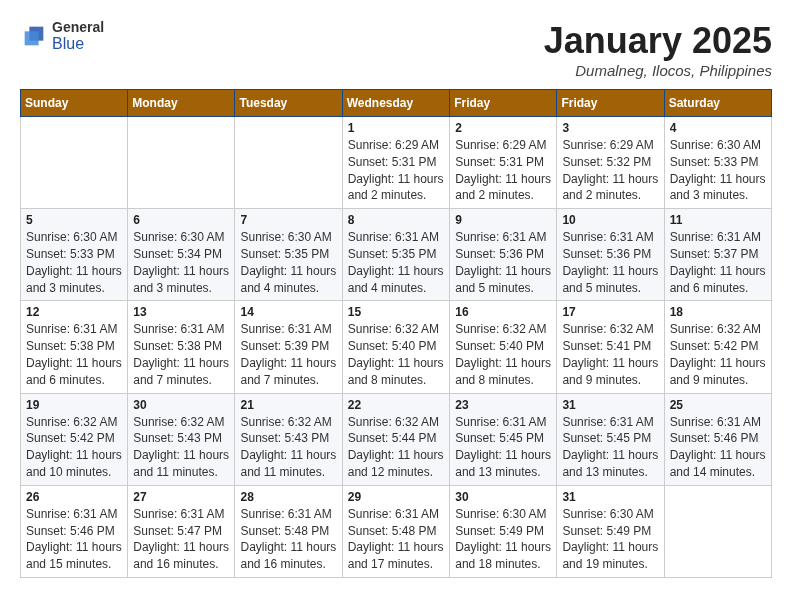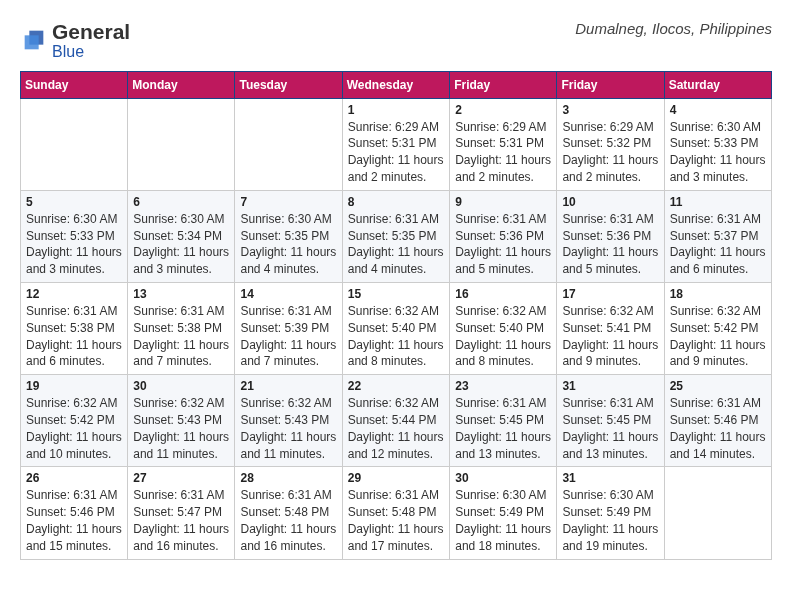--- a/index.html
+++ b/index.html
@@ -20,21 +20,21 @@
       display: flex;
       align-items: center;
       gap: 4px;
     }
     .logo-text {
       display: flex;
       flex-direction: column;
       line-height: 1.1;
     }
     .logo-general {
-      font-size: 21px;
+      font-size: 14px;
       font-weight: bold;
       color: #333;
     }
     .logo-blue {
       font-size: 16px;
       font-weight: normal;
       color: #2255aa;
     }
     .logo-icon {
       width: 28px;
@@ -52,21 +52,21 @@
       font-size: 15px;
       color: #444;
       font-style: italic;
     }
     .calendar {
       width: 100%;
       border-collapse: collapse;
       font-size: 11px;
     }
     .calendar thead tr th {
-      background-color: #be185d;
+      background-color: #a16207;
       color: #fff;
       padding: 6px 4px;
       text-align: left;
       font-size: 12px;
       font-weight: bold;
       border: 1px solid #1a4488;
     }
     .calendar tbody tr td {
       vertical-align: top;
       border: 1px solid #ccc;
@@ -102,20 +102,21 @@
     <svg class="logo-icon" viewBox="0 0 30 30" xmlns="http://www.w3.org/2000/svg">
       <polygon points="10,5 25,5 25,20 10,20" fill="#2255aa" opacity="0.85"></polygon>
       <polygon points="5,10 20,10 20,25 5,25" fill="#4488dd" opacity="0.85"></polygon>
     </svg>
     <div class="logo-text">
       <span class="logo-general">General</span>
       <span class="logo-blue">Blue</span>
     </div>
   </div>
   <div class="title-block">
+    <div class="month-title">January 2025</div>
     <div class="subtitle">Dumalneg, Ilocos, Philippines</div>
   </div>
 </div>
 
 <table class="calendar">
   <thead>
     <tr>
     <th>Sunday</th>
         <th>Monday</th>
         <th>Tuesday</th>

